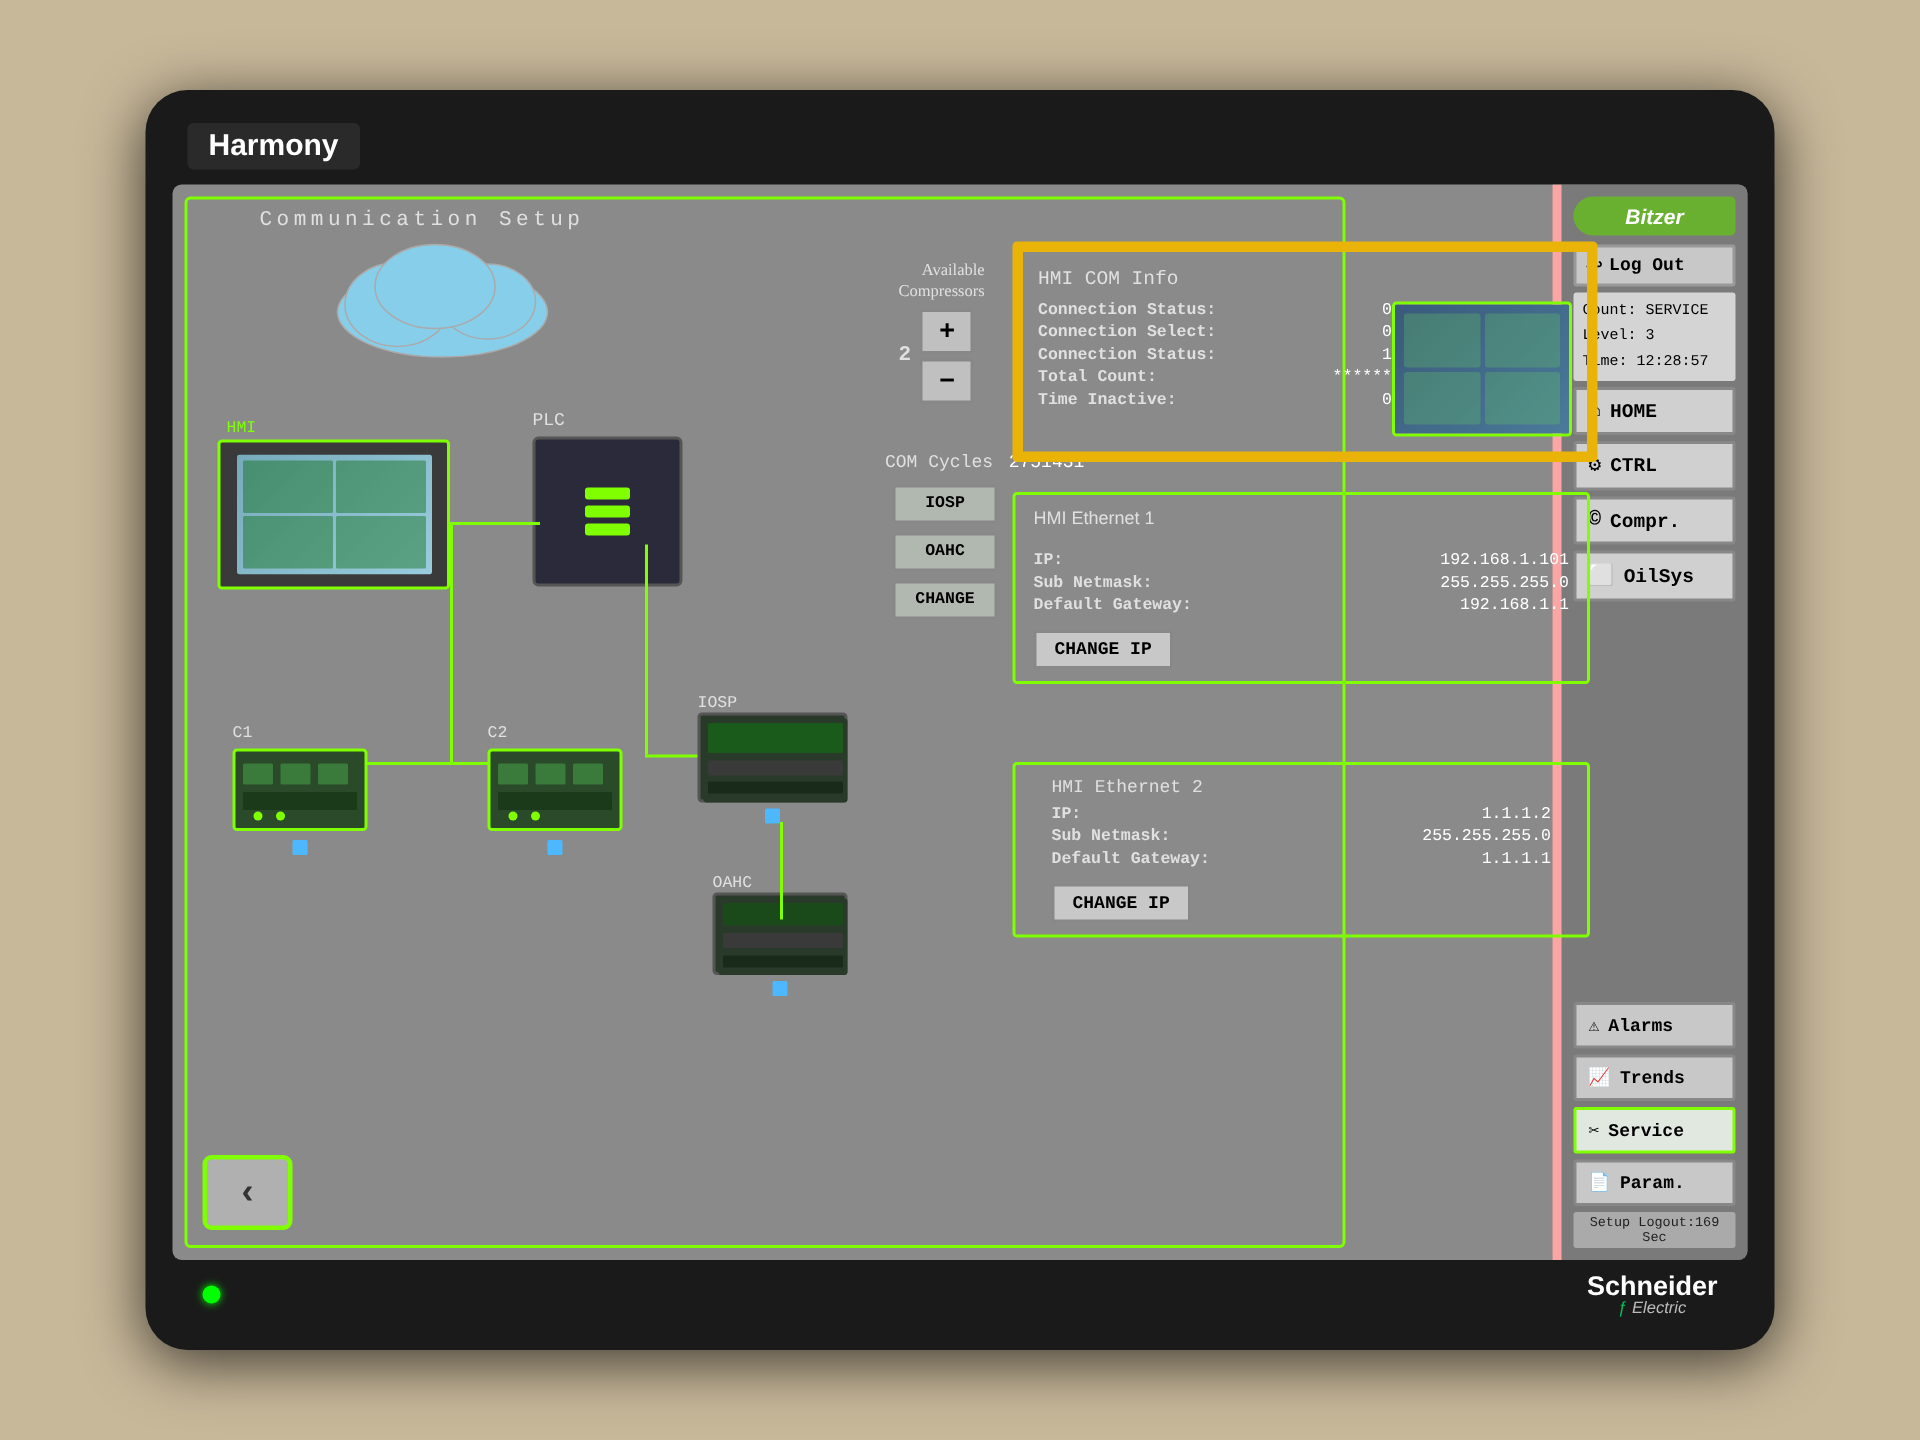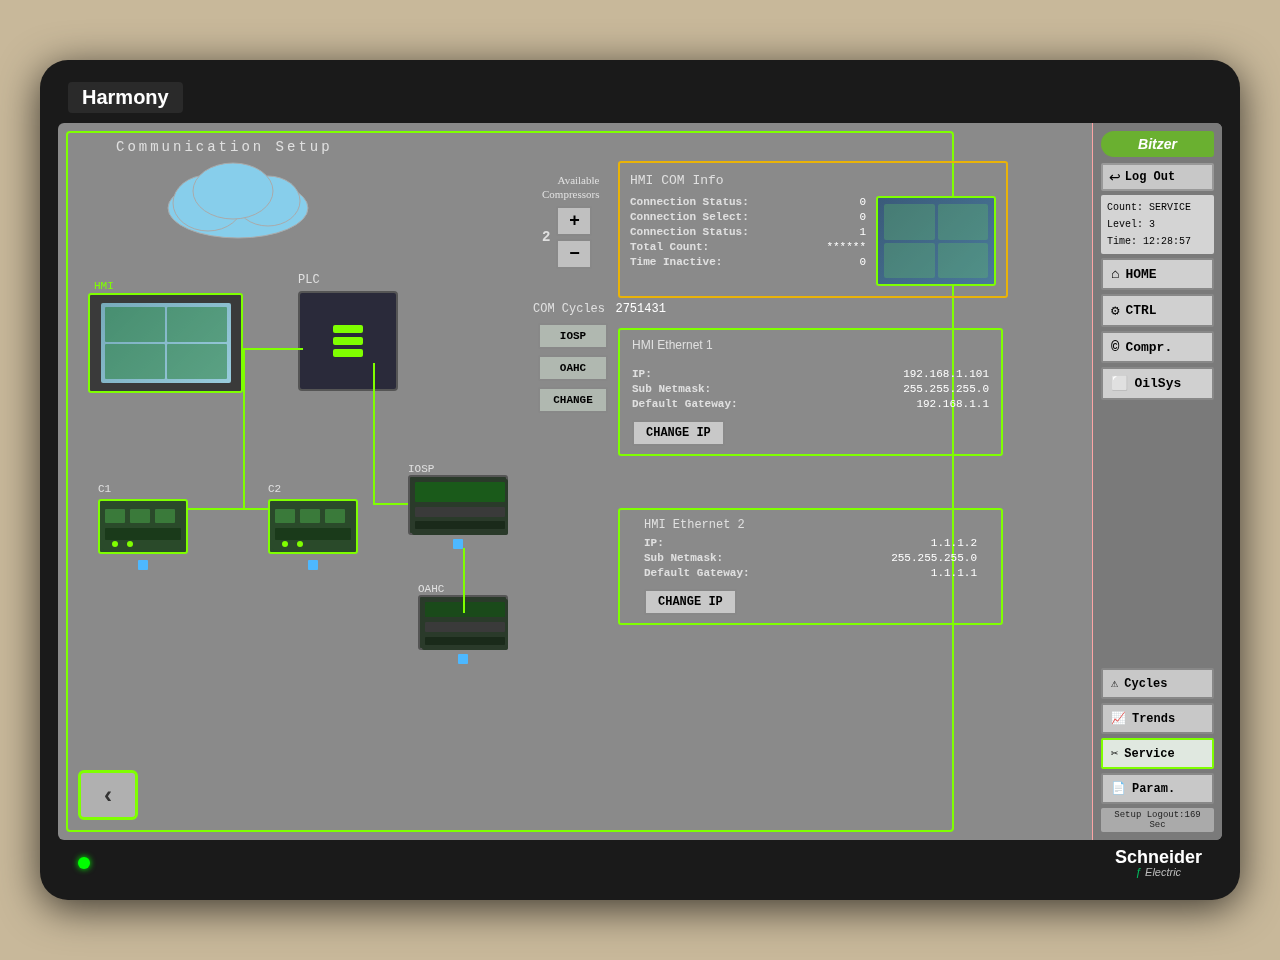--- a/index.html
+++ b/index.html
@@ -8,21 +8,21 @@
       display: flex;
       justify-content: center;
       align-items: center;
       width: 1280px;
       height: 960px;
       font-family: Arial, sans-serif;
       overflow: hidden;
     }
 
     .device-frame {
-      width: 1200px;
+      width: 1086px;
       height: 840px;
       background: #1a1a1a;
       border-radius: 28px;
       padding: 18px;
       box-shadow: 0 8px 40px rgba(0,0,0,0.7);
       display: flex;
       flex-direction: column;
     }
 
     .device-top-bar {
@@ -337,21 +337,21 @@
     }
 
     
     .right-sidebar {
       width: 130px;
       background: #7a7a7a;
       display: flex;
       flex-direction: column;
       padding: 8px;
       gap: 4px;
-      border-left: 1px solid #fca5a5;
+      border-left: 6px solid #fca5a5;
     }
 
     .nav-btn {
       background: #d0d0d0;
       border: 2px solid #888;
       padding: 6px 8px;
       border-radius: 2px;
       cursor: pointer;
       display: flex;
       align-items: center;
@@ -540,23 +540,23 @@
         <span style="color:#e0e0e0;font-size:12px;font-family:'Courier New',monospace;">COM Cycles</span>
         <span style="color:#fff;font-size:12px;font-family:'Courier New',monospace;margin-left:6px;">2751431</span>
       </div>
 
       <div style="position:absolute;top:200px;left:480px;display:flex;flex-direction:column;gap:6px;">
         <button class="com-btn">IOSP</button>
         <button class="com-btn">OAHC</button>
         <button class="com-btn">CHANGE</button>
       </div>
 
-      <div style="position:absolute;top:38px;left:560px;width:390px;border:2px solid #eab308;border-radius:3px;padding:10px;">
+      <div style="position:absolute;top:38px;left:560px;width:390px;border:7px solid #eab308;border-radius:3px;padding:10px;">
         <div style="color:#e0e0e0;font-size:13px;font-family:'Courier New',monospace;margin-bottom:8px;">HMI COM Info</div>
-        <div style="display:flex;gap:10px;">
+        <div style="display:flex;">
           <div style="flex:1;">
             <div class="info-row">
               <span class="info-label">Connection Status:</span>
               <span class="info-value">0</span>
             </div>
             <div class="info-row">
               <span class="info-label">Connection Select:</span>
               <span class="info-value">0</span>
             </div>
             <div class="info-row">
@@ -654,21 +654,21 @@
       </button>
       <button class="nav-btn">
         <span style="font-size:14px;">⬜</span>
         <span>OilSys</span>
       </button>
 
       <div class="spacer"></div>
 
       <button class="bottom-nav-btn">
         <span style="font-size:12px;">⚠</span>
-        <span>Cycles</span>
+        <span>Alarms</span>
       </button>
       <button class="bottom-nav-btn">
         <span style="font-size:12px;">📈</span>
         <span>Trends</span>
       </button>
       <button class="bottom-nav-btn service-active">
         <span style="font-size:12px;">✂</span>
         <span>Service</span>
       </button>
       <button class="bottom-nav-btn">

